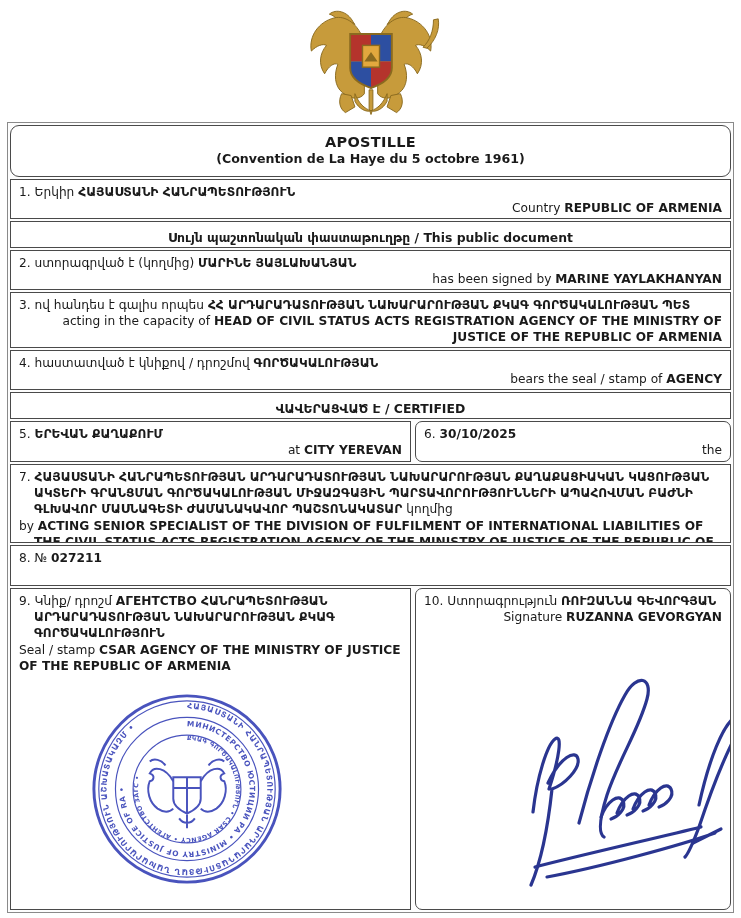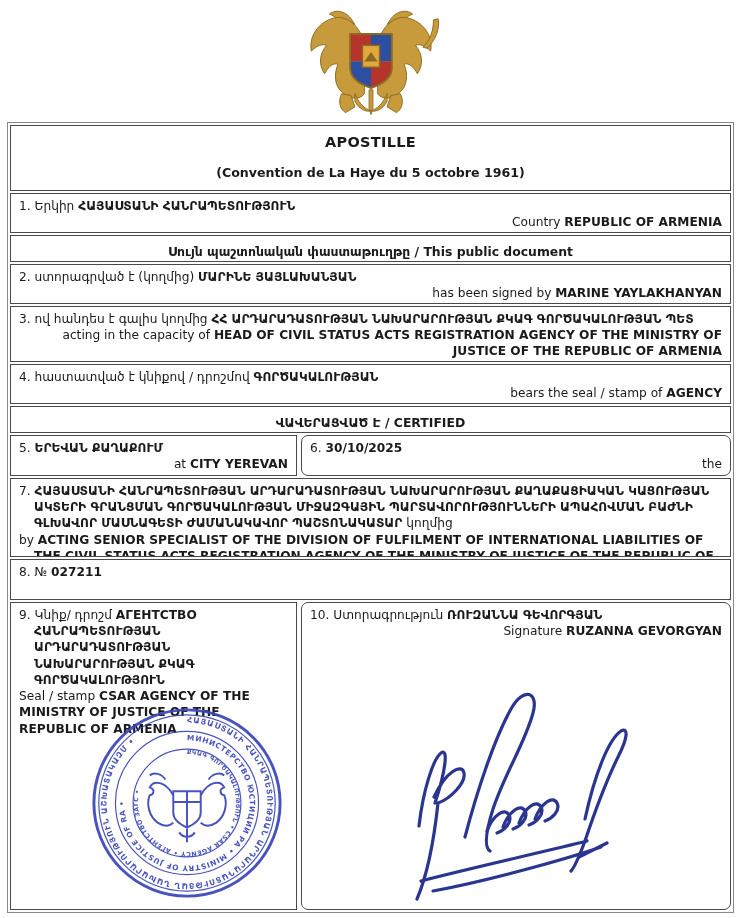--- a/index.html
+++ b/index.html
@@ -16,35 +16,35 @@
   .box {
     border:1px solid #4a4a4a; background:#ffffff;
     padding:4px 8px 3px 8px; overflow:hidden; flex:0 0 auto;
   }
   .line { font-size:12.2px; line-height:1.33; }
   .val { font-weight:bold; }
   .indent { padding-left:14px;text-align:right; }
   .hang { padding-left:15px; text-indent:-15px; }
   .hang2 { padding-left:19px; text-indent:-19px; }
 
-  .box-header { height:66px; text-align:center; display:flex; flex-direction:column; justify-content:space-between; padding:8px 0 10px 0; }
+  .box-header { height:52px; text-align:center; display:flex; flex-direction:column; justify-content:space-between; padding:8px 0 10px 0;border-radius:9px; }
   .title { font-size:14.5px; font-weight:bold; letter-spacing:.3px; }
   .subtitle { font-size:12.6px; font-weight:bold; }
 
   .box-s1 { height:40px; }
   .box-banner { height:27px; text-align:center; font-weight:bold; padding-top:5px; }
   .banner-text { font-size:12.4px; }
   .box-s2 { height:40px; }
   .box-s3 { height:56px; }
   .box-s4 { height:40px; }
   .box-cert { height:27px; }
   .split-row { display:flex; gap:4px; flex:0 0 auto; }
   .split-row .box { height:100%; }
   .row-56 { height:41px; }
-  .col-left { width:287px; }
+  .col-left { width:401px; }
   .col-right { flex:1;border-radius:7px; }
   .box-s7 { height:79px; }
   .box-s8 { height:41px; }
   .row-910 { flex:1; }
   .row-910 .box { height:auto; position:relative; }
 
   .seal-svg { position:absolute; left:78px; top:102px; width:196px; height:196px; opacity:.92; }
   .seal-stroke { stroke:var(--seal-color,#3a45b8); fill:none; }
   .seal-text { fill:var(--seal-color,#3a45b8); font-family:"DejaVu Sans",sans-serif; font-weight:bold; }
   .sig-svg { position:absolute; left:55px; top:38px; width:300px; height:262px; }
@@ -107,21 +107,21 @@
   <div class="box box-banner">
     <span class="banner-text">Սույն պաշտոնական փաստաթուղթը / This public document</span>
   </div>
 
   <div class="box box-s2">
     <div class="line"><span class="num">2.</span> <span>ստորագրված է (կողմից)</span> <span class="val">ՄԱՐԻՆԵ ՅԱՅԼԱԽԱՆՅԱՆ</span></div>
     <div class="line indent"><span>has been signed by</span> <span class="val">MARINE YAYLAKHANYAN</span></div>
   </div>
 
   <div class="box box-s3">
-    <div class="line"><span class="num">3.</span> <span>ով հանդես է գալիս կողմից</span> <span class="val">ՀՀ ԱՐԴԱՐԱԴԱՏՈՒԹՅԱՆ ՆԱԽԱՐԱՐՈՒԹՅԱՆ ՔԿԱԳ ԳՈՐԾԱԿԱԼՈՒԹՅԱՆ ՊԵՏ</span></div>
+    <div class="line"><span class="num">3.</span> <span>ով հանդես է գալիս որպես</span> <span class="val">ՀՀ ԱՐԴԱՐԱԴԱՏՈՒԹՅԱՆ ՆԱԽԱՐԱՐՈՒԹՅԱՆ ՔԿԱԳ ԳՈՐԾԱԿԱԼՈՒԹՅԱՆ ՊԵՏ</span></div>
     <div class="line indent"><span>acting in the capacity of</span> <span class="val">HEAD OF CIVIL STATUS ACTS REGISTRATION AGENCY OF THE MINISTRY OF JUSTICE OF THE REPUBLIC OF ARMENIA</span></div>
   </div>
 
   <div class="box box-s4">
     <div class="line"><span class="num">4.</span> <span>հաստատված է կնիքով / դրոշմով</span> <span class="val">ԳՈՐԾԱԿԱԼՈՒԹՅԱՆ</span></div>
     <div class="line indent"><span>bears the seal / stamp of</span> <span class="val">AGENCY</span></div>
   </div>
 
   <div class="box box-banner box-cert">
     <span class="banner-text">ՎԱՎԵՐԱՑՎԱԾ Է / CERTIFIED</span>

